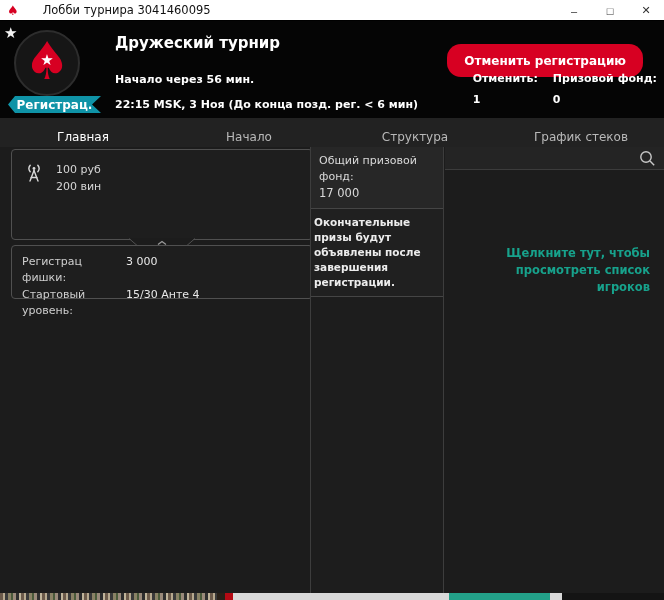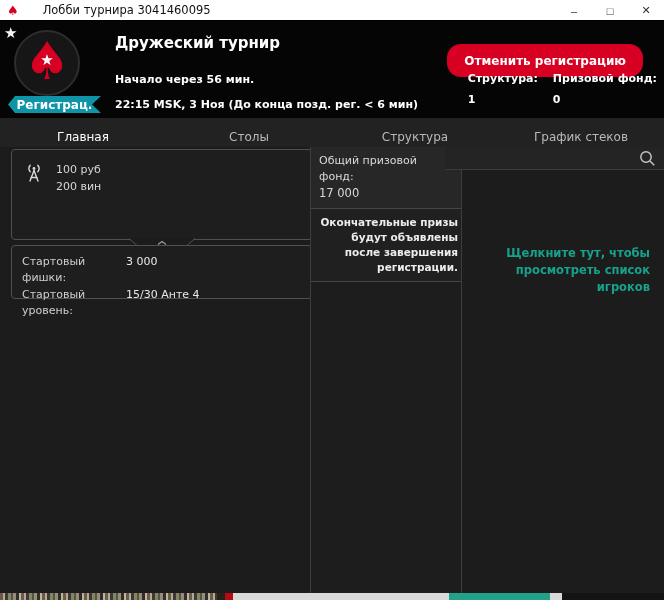--- a/index.html
+++ b/index.html
@@ -46,41 +46,41 @@
           display:flex; border-bottom:1px solid #3a3a3a; }
   .tab { flex:1; display:flex; align-items:center; justify-content:center;
          color:#b9b9b9; font-size:12px; padding-bottom:5px; }
   .tab.active { color:#ffffff; }
   .tab-underline { position:absolute; left:0; bottom:0; width:123px; height:5px;
                    background:var(--tab-underline,#c00420); }
 
   
   .content { position:absolute; top:147px; left:0; width:664px; height:446px; background:#1c1c1c; }
   .col-left { position:absolute; left:0; top:0; width:310px; height:446px; }
-  .col-mid { position:absolute; left:310px; top:0; width:152px; height:446px;
+  .col-mid { position:absolute; left:310px; top:0; width:134px; height:446px;
              border-left:1px solid #3d3d3d; border-right:1px solid #3d3d3d; background:#1d1d1d; }
   .col-right { position:absolute; left:445px; top:0; width:219px; height:446px; }
 
   .info-box { position:absolute; left:11px; width:302px; background:#1e1e1e;
               border:1px solid #505050; border-radius:4px; }
   .box-buyin { top:2px; height:91px; }
   .box-start { top:98px; height:54px; padding:8px 10px; }
   .buyin-inner { display:flex; padding:11px 10px; }
   .buyin-icon { width:24px; height:24px; margin-right:10px; }
   .buyin-lines { color:#d6d6d6; font-size:11px; line-height:17px; }
   .notch { position:absolute; left:50%; bottom:-10px; transform:translateX(-50%); }
   .start-grid { display:grid; grid-template-columns:104px 1fr; row-gap:1px; align-items:start; }
   .start-label { color:#cfcfcf; font-size:11px; line-height:16px; }
   .start-value { color:#e8e8e8; font-size:11px; line-height:16px; }
 
   .prize-cell { background:#272727; border-bottom:1px solid #454545; padding:6px 8px; }
   .prize-label { color:#dadada; font-size:11px; line-height:16px; }
   .prize-value { color:#dadada; font-size:11.5px; line-height:17px; }
   .notice-cell { background:#202020; border-bottom:1px solid #454545; padding:6px 3px;
-                 color:#ececec; font-size:10.5px; font-weight:bold; text-align:right; line-height:15px; }
+                 color:#ececec; font-size:10.5px; font-weight:bold; text-align:left; line-height:15px; }
 
   .search-bar { position:relative; width:219px; height:23px; background:#242424;
                 border-bottom:1px solid #3c3c3c; }
   .search-input { position:absolute; left:7px; top:1px; width:180px; height:20px;
                   background:transparent; border:none; outline:none; color:#ddd; font-size:11.5px;
                   font-family:"DejaVu Sans","Liberation Sans",sans-serif; }
   .search-input::placeholder { color:#c6c6c6; opacity:1; }
   .search-icon { position:absolute; right:8px; top:3px; }
   .players-link { position:absolute; left:0; top:98px; width:219px; text-align:right;
                   color:var(--link-green,#17a28c); font-size:11.5px; font-weight:bold;
@@ -122,33 +122,33 @@
     <div class="ribbon">Регистрац.</div>
 
     <div class="t-name">Дружеский турнир</div>
     <div class="t-starts">Начало через 56 мин.</div>
     <div class="t-sched">22:15 MSK, 3 Ноя (До конца позд. рег. &lt; 6 мин)</div>
 
     <button class="cancel-btn">Отменить регистрацию</button>
 
     <div class="stats">
       <div class="stat-col">
-        <span class="stat-label">Структура:</span>
+        <span class="stat-label">Отменить:</span>
         <span class="stat-value">1</span>
       </div>
       <div class="stat-col">
         <span class="stat-label">Призовой фонд:</span>
         <span class="stat-value">0</span>
       </div>
     </div>
   </div>
 
   <div class="tabs">
     <div class="tab active">Главная</div>
-    <div class="tab">Столы</div>
+    <div class="tab">Начало</div>
     <div class="tab">Структура</div>
     <div class="tab">График стеков</div>
     <div class="tab-underline"></div>
   </div>
 
   <div class="content">
 
     <div class="col-left">
       <div class="info-box box-buyin">
         <div class="buyin-inner">
@@ -169,21 +169,21 @@
         </div>
         <svg class="notch" width="66" height="11" viewBox="0 0 66 11">
           <path d="M0 0 H66 L55 10 H11 Z" fill="#1c1c1c"></path>
           <path d="M0 0.5 L11 10 H55 L66 0.5" fill="none" stroke="#505050" stroke-width="1"></path>
           <path d="M29 6.5 L33 3.5 L37 6.5" fill="none" stroke="#9a9a9a" stroke-width="1.3"></path>
         </svg>
       </div>
 
       <div class="info-box box-start">
         <div class="start-grid">
-          <span class="start-label">Стартовый фишки:</span>
+          <span class="start-label">Регистрац фишки:</span>
           <span class="start-value">3 000</span>
           <span class="start-label">Стартовый уровень:</span>
           <span class="start-value">15/30 Анте 4</span>
         </div>
       </div>
     </div>
 
     <div class="col-mid">
       <div class="prize-cell">
         <div class="prize-label">Общий призовой фонд:</div>

